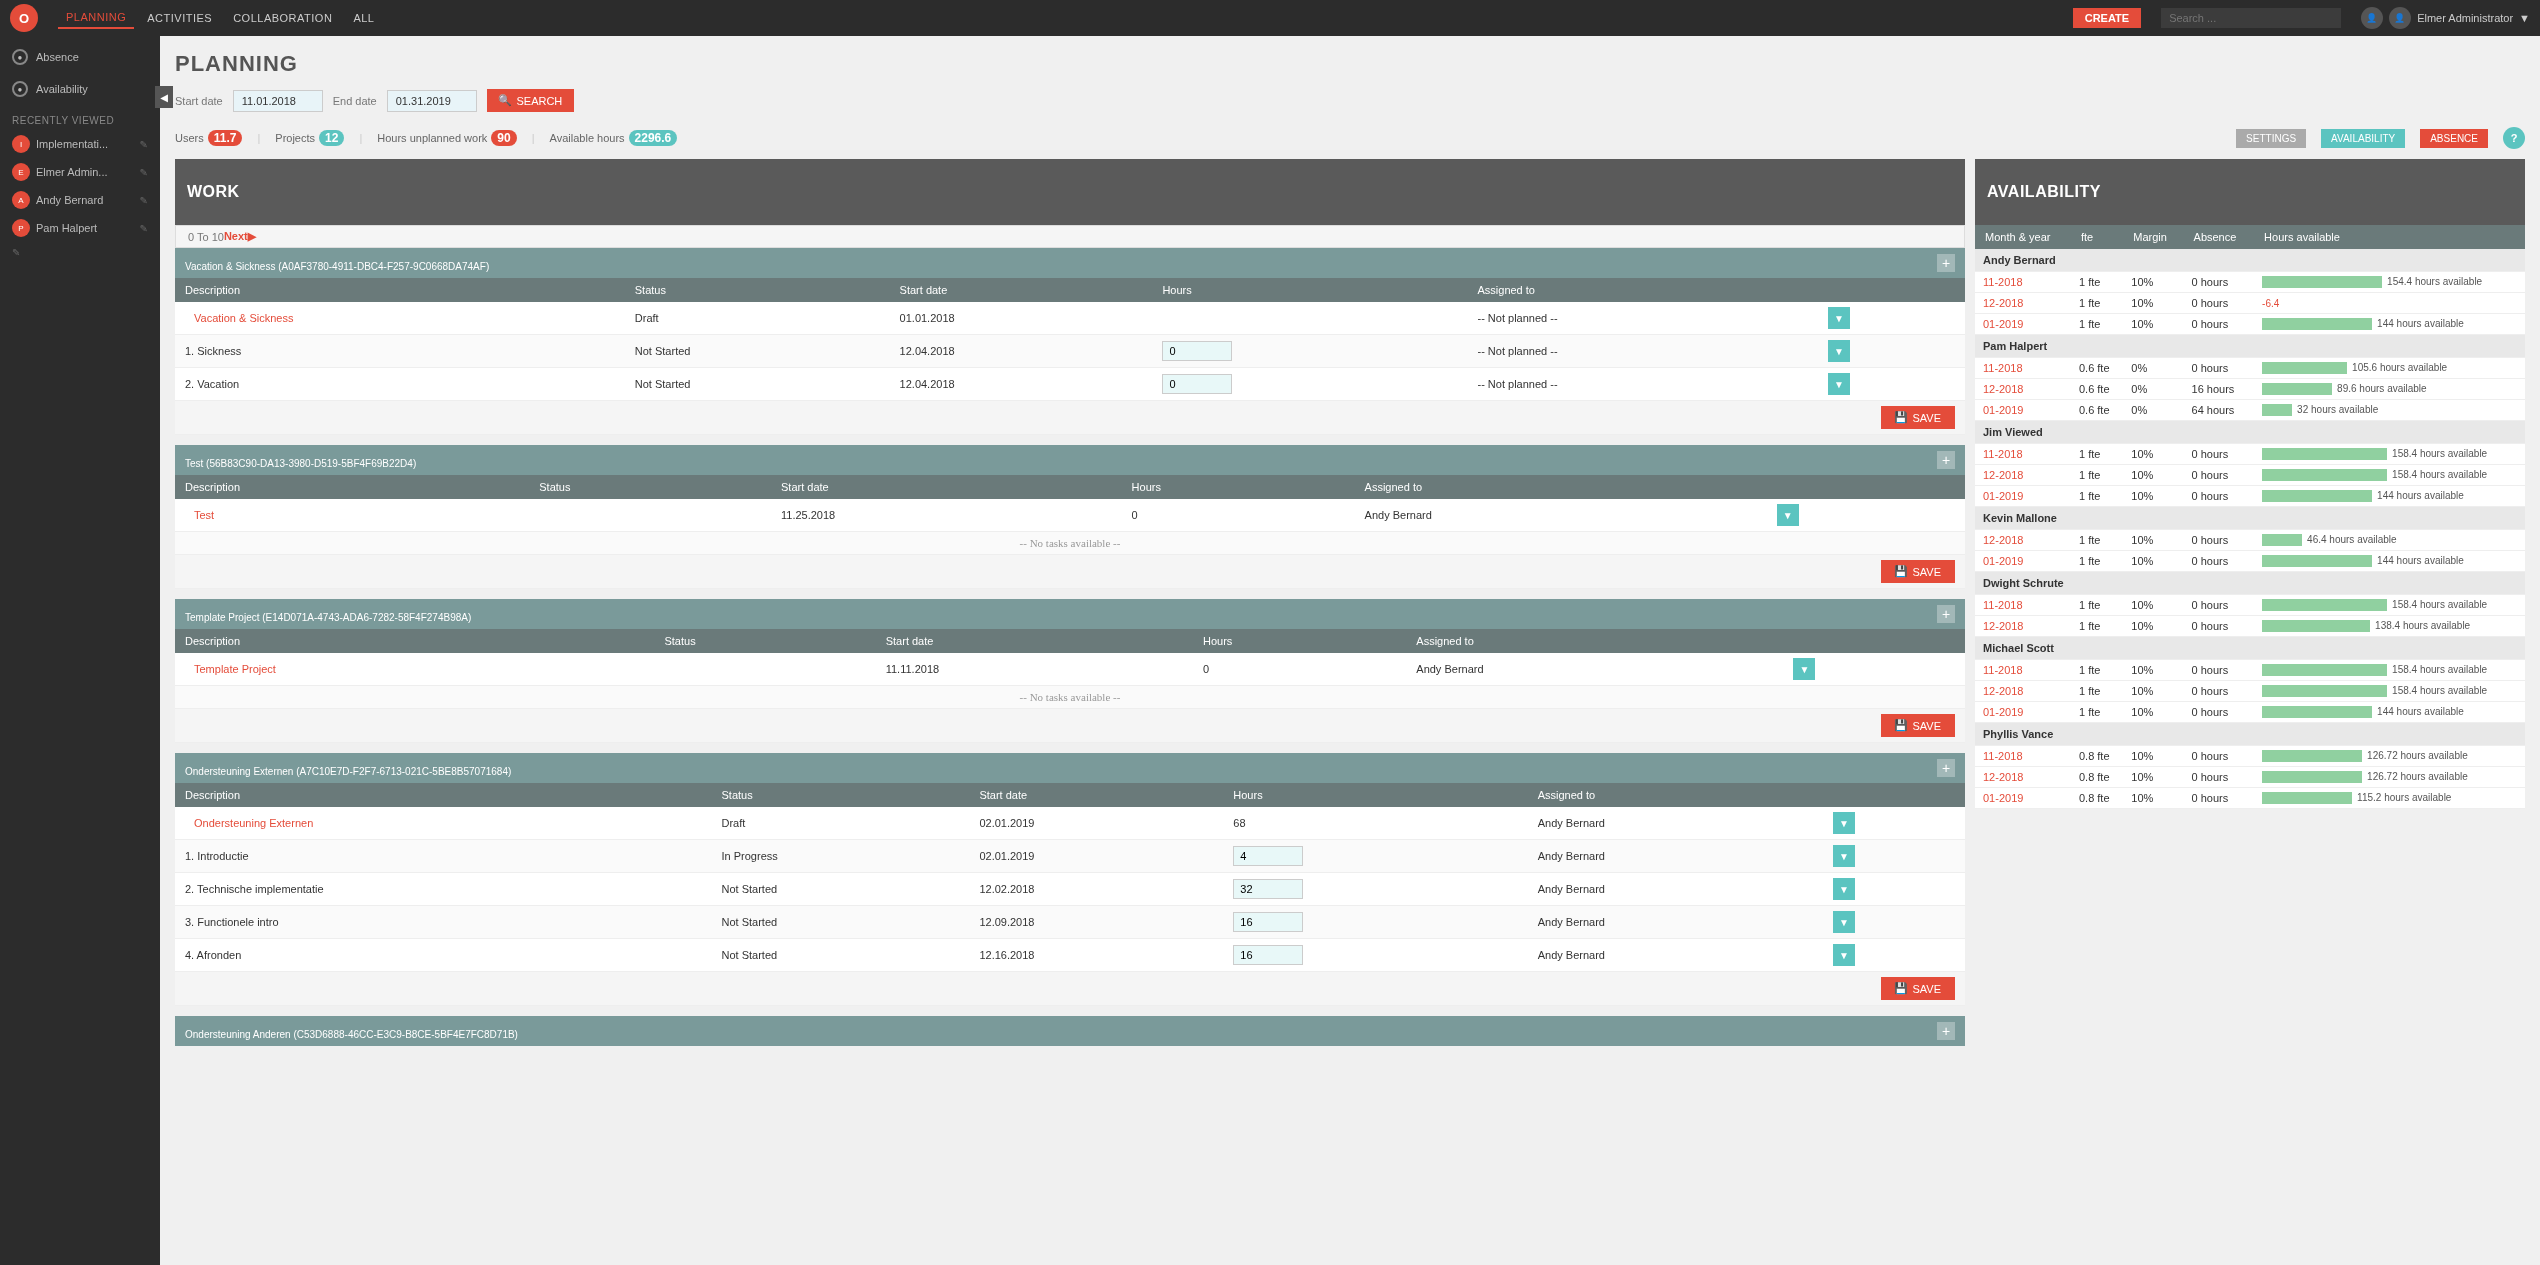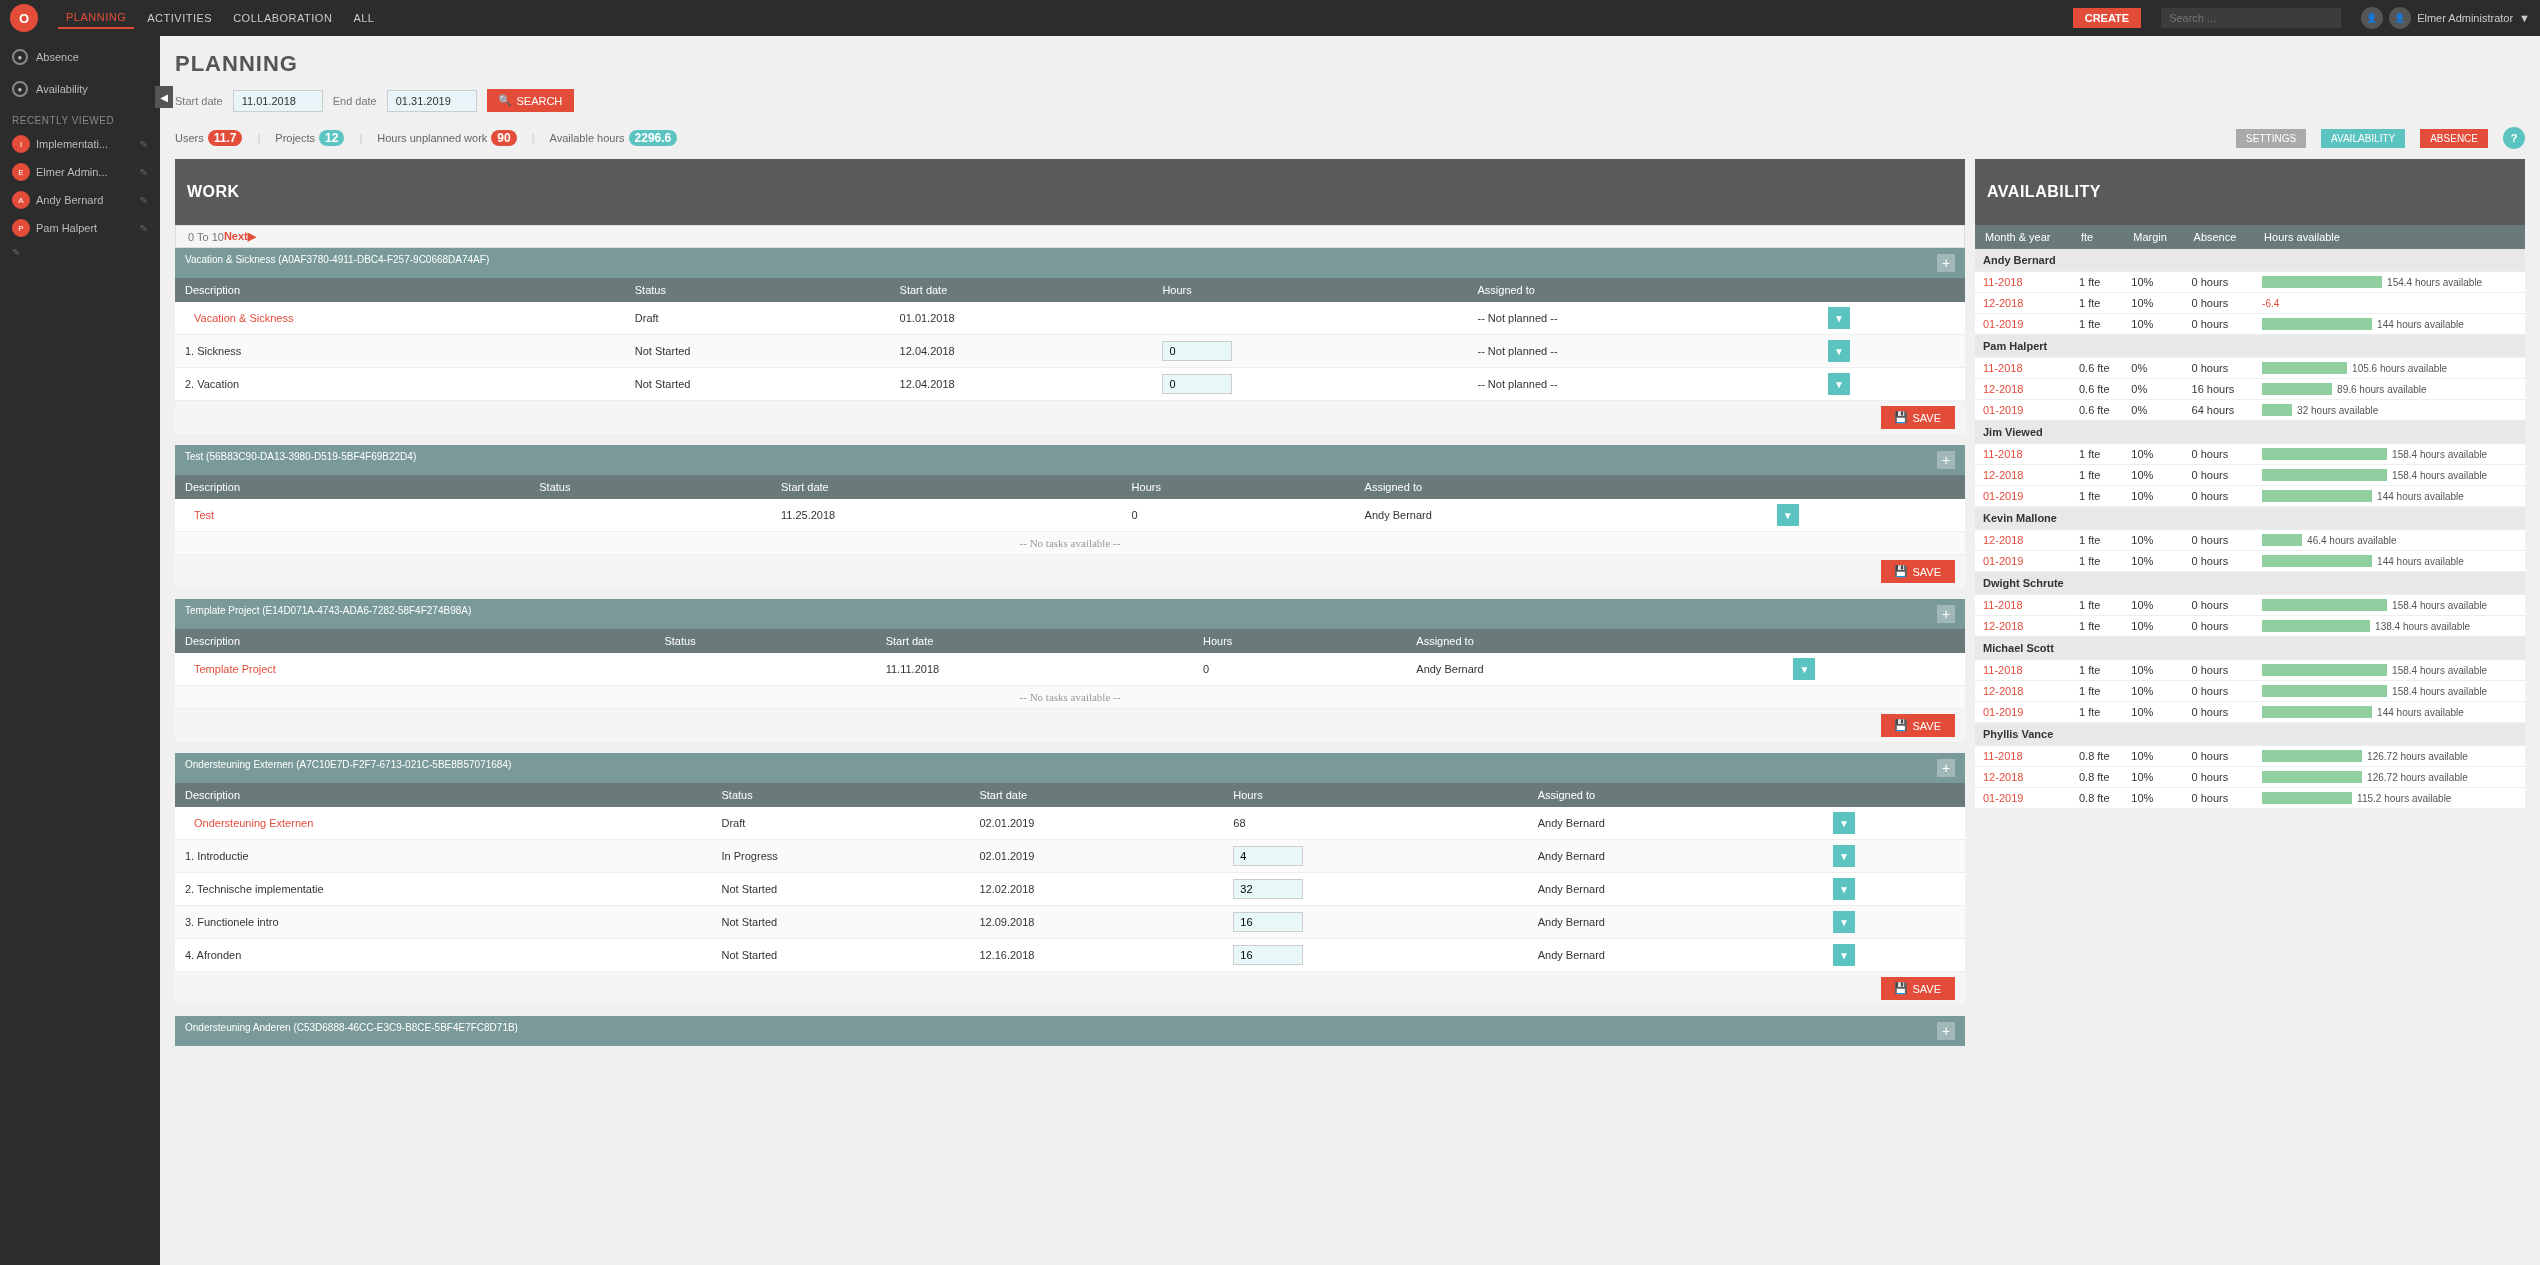--- a/index.html
+++ b/index.html
@@ -256,21 +256,21 @@
       font-weight: bold;
     }
 
     
     .project-section { margin-bottom: 10px; }
     .project-header {
       background: #7a9a9a;
       color: white;
       padding: 6px 10px;
       font-size: 10px;
-      display: flex; align-items: flex-start; justify-content: space-between;
+      display: flex; align-items: flex-end; justify-content: space-between;
       cursor: pointer;
     }
     .project-header .plus-btn {
       background: rgba(255,255,255,0.3);
       border: none;
       color: white;
       width: 18px; height: 18px;
       cursor: pointer;
       font-size: 14px;
       line-height: 1;
@@ -349,21 +349,21 @@
       border-bottom: 1px solid #eee;
       background: white;
     }
     .avail-user-header td {
       background: #e8e8e8;
       font-weight: bold;
       color: #333;
       padding: 5px 8px;
     }
     .avail-link { color: #e44c3a; cursor: pointer; }
-    .avail-bar-cell { display: flex; align-items: center; gap: 5px; }
+    .avail-bar-cell { display: flex; gap: 5px; }
     .avail-bar {
       height: 12px;
       background: #90d0a0;
       min-width: 10px;
     }
     .avail-text { font-size: 10px; color: #555; white-space: nowrap; }
     .avail-text.neg { color: #e44c3a; }
 
     .sidebar-relative { position: relative; }
   </style>

